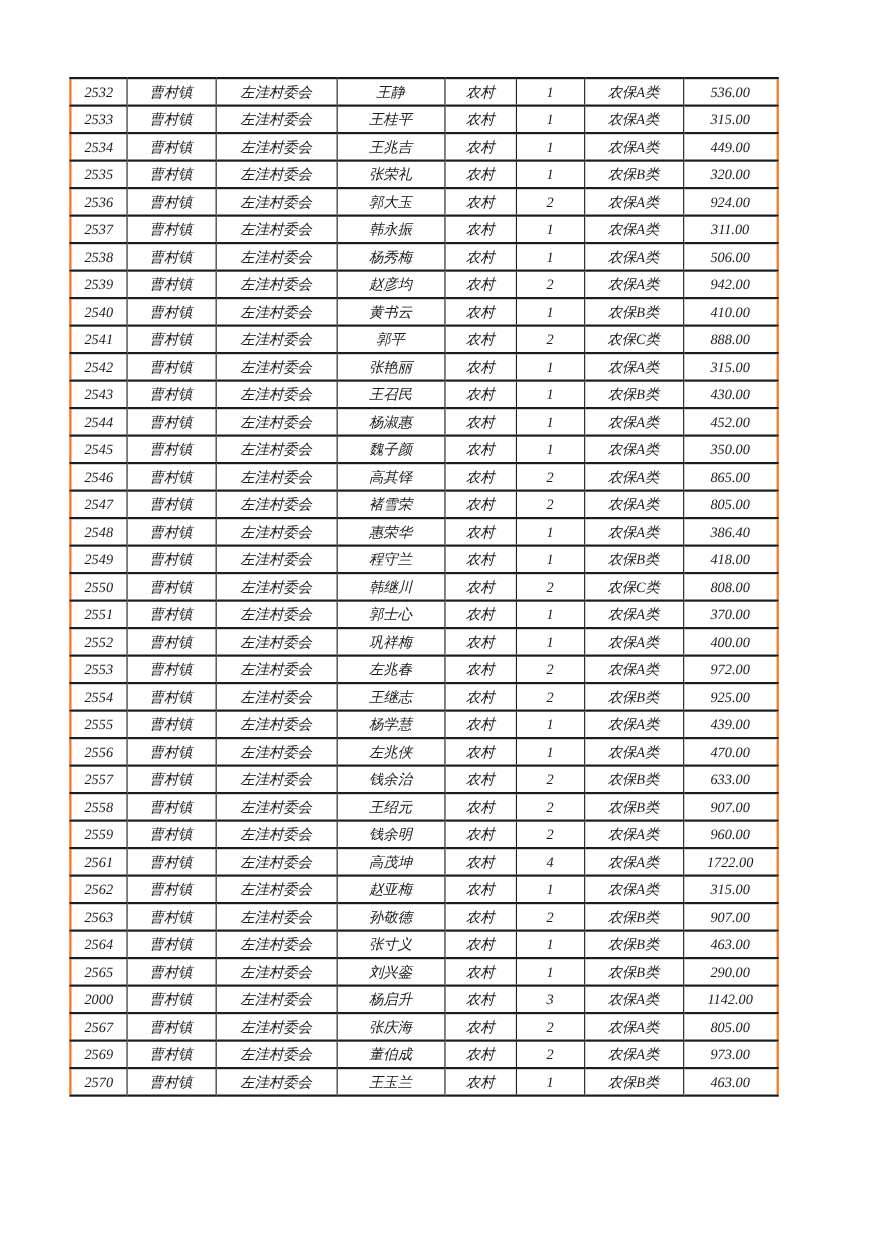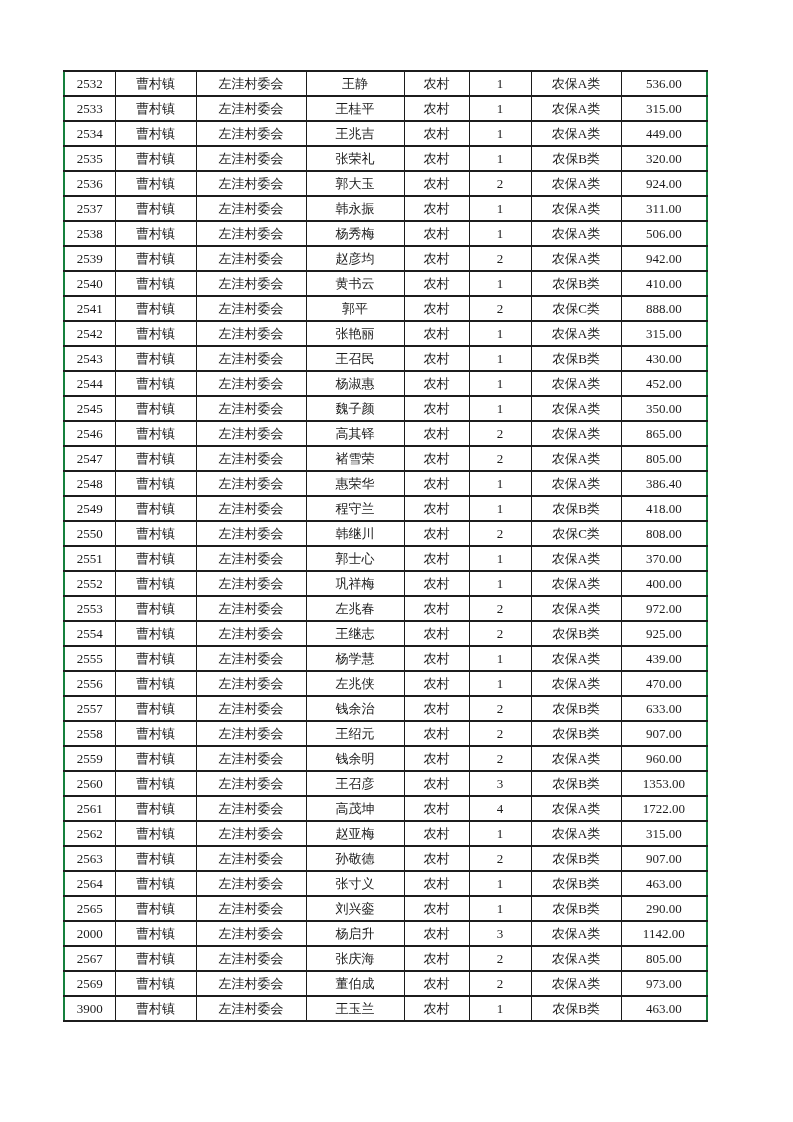--- a/index.html
+++ b/index.html
@@ -15,21 +15,22 @@
   }
   .sheet {
     position: absolute;
     left: 63px;
     top: 70px;
   }
   table.roster {
     border-collapse: collapse;
     table-layout: fixed;
     width: 643px;
-    border: 2px solid #15803d;
+    border: 2px solid #f97316;
+    font-style: italic;
   }
   table.roster td {
     border-left: 1px solid #1c1c1c;
     border-right: 1px solid #1c1c1c;
     border-top: 2px solid #1c1c1c;
     border-bottom: 2px solid #1c1c1c;
     height: 23px;
     padding: 0 2px;
     text-align: center;
     vertical-align: middle;
@@ -337,86 +338,76 @@
           <td>2559</td>
           <td>曹村镇</td>
           <td>左洼村委会</td>
           <td>钱余明</td>
           <td>农村</td>
           <td>2</td>
           <td>农保A类</td>
           <td>960.00</td>
         </tr>
         <tr>
-          <td>2560</td>
-          <td>曹村镇</td>
-          <td>左洼村委会</td>
-          <td>王召彦</td>
+          <td>2561</td>
+          <td>曹村镇</td>
+          <td>左洼村委会</td>
+          <td>高茂坤</td>
+          <td>农村</td>
+          <td>4</td>
+          <td>农保A类</td>
+          <td>1722.00</td>
+        </tr>
+        <tr>
+          <td>2562</td>
+          <td>曹村镇</td>
+          <td>左洼村委会</td>
+          <td>赵亚梅</td>
+          <td>农村</td>
+          <td>1</td>
+          <td>农保A类</td>
+          <td>315.00</td>
+        </tr>
+        <tr>
+          <td>2563</td>
+          <td>曹村镇</td>
+          <td>左洼村委会</td>
+          <td>孙敬德</td>
+          <td>农村</td>
+          <td>2</td>
+          <td>农保B类</td>
+          <td>907.00</td>
+        </tr>
+        <tr>
+          <td>2564</td>
+          <td>曹村镇</td>
+          <td>左洼村委会</td>
+          <td>张寸义</td>
+          <td>农村</td>
+          <td>1</td>
+          <td>农保B类</td>
+          <td>463.00</td>
+        </tr>
+        <tr>
+          <td>2565</td>
+          <td>曹村镇</td>
+          <td>左洼村委会</td>
+          <td>刘兴銮</td>
+          <td>农村</td>
+          <td>1</td>
+          <td>农保B类</td>
+          <td>290.00</td>
+        </tr>
+        <tr>
+          <td>2000</td>
+          <td>曹村镇</td>
+          <td>左洼村委会</td>
+          <td>杨启升</td>
           <td>农村</td>
           <td>3</td>
-          <td>农保B类</td>
-          <td>1353.00</td>
-        </tr>
-        <tr>
-          <td>2561</td>
-          <td>曹村镇</td>
-          <td>左洼村委会</td>
-          <td>高茂坤</td>
-          <td>农村</td>
-          <td>4</td>
-          <td>农保A类</td>
-          <td>1722.00</td>
-        </tr>
-        <tr>
-          <td>2562</td>
-          <td>曹村镇</td>
-          <td>左洼村委会</td>
-          <td>赵亚梅</td>
-          <td>农村</td>
-          <td>1</td>
-          <td>农保A类</td>
-          <td>315.00</td>
-        </tr>
-        <tr>
-          <td>2563</td>
-          <td>曹村镇</td>
-          <td>左洼村委会</td>
-          <td>孙敬德</td>
-          <td>农村</td>
-          <td>2</td>
-          <td>农保B类</td>
-          <td>907.00</td>
-        </tr>
-        <tr>
-          <td>2564</td>
-          <td>曹村镇</td>
-          <td>左洼村委会</td>
-          <td>张寸义</td>
-          <td>农村</td>
-          <td>1</td>
-          <td>农保B类</td>
-          <td>463.00</td>
-        </tr>
-        <tr>
-          <td>2565</td>
-          <td>曹村镇</td>
-          <td>左洼村委会</td>
-          <td>刘兴銮</td>
-          <td>农村</td>
-          <td>1</td>
-          <td>农保B类</td>
-          <td>290.00</td>
-        </tr>
-        <tr>
-          <td>2000</td>
-          <td>曹村镇</td>
-          <td>左洼村委会</td>
-          <td>杨启升</td>
-          <td>农村</td>
-          <td>3</td>
           <td>农保A类</td>
           <td>1142.00</td>
         </tr>
         <tr>
           <td>2567</td>
           <td>曹村镇</td>
           <td>左洼村委会</td>
           <td>张庆海</td>
           <td>农村</td>
           <td>2</td>
@@ -427,21 +418,21 @@
           <td>2569</td>
           <td>曹村镇</td>
           <td>左洼村委会</td>
           <td>董伯成</td>
           <td>农村</td>
           <td>2</td>
           <td>农保A类</td>
           <td>973.00</td>
         </tr>
         <tr>
-          <td>3900</td>
+          <td>2570</td>
           <td>曹村镇</td>
           <td>左洼村委会</td>
           <td>王玉兰</td>
           <td>农村</td>
           <td>1</td>
           <td>农保B类</td>
           <td>463.00</td>
         </tr>
       </tbody>
   </table>

